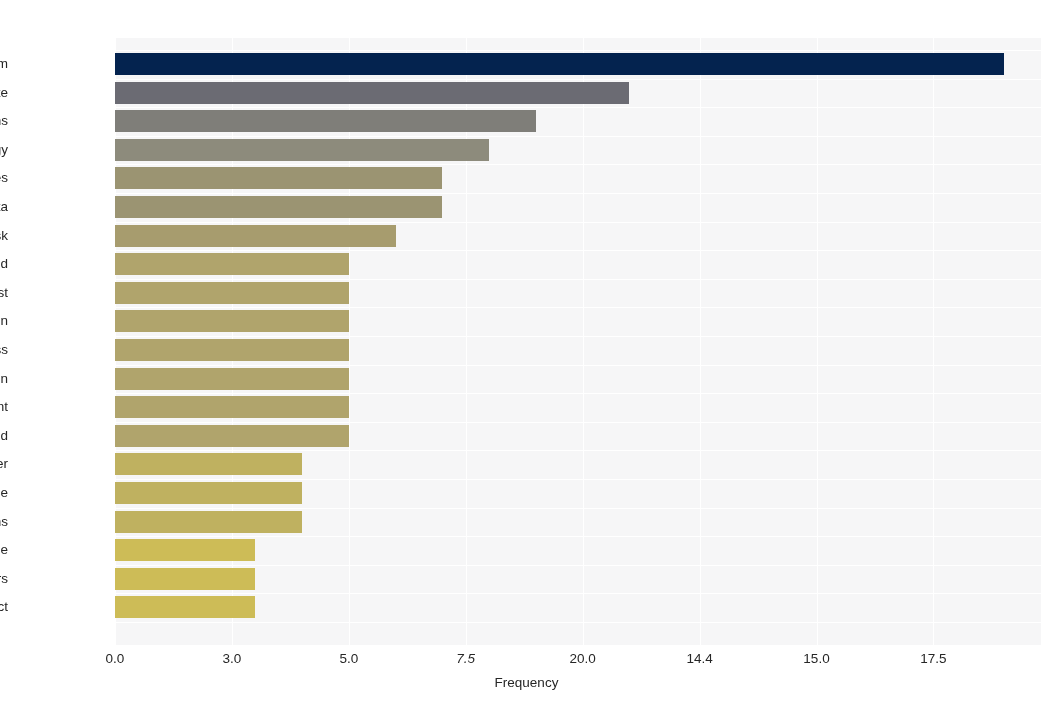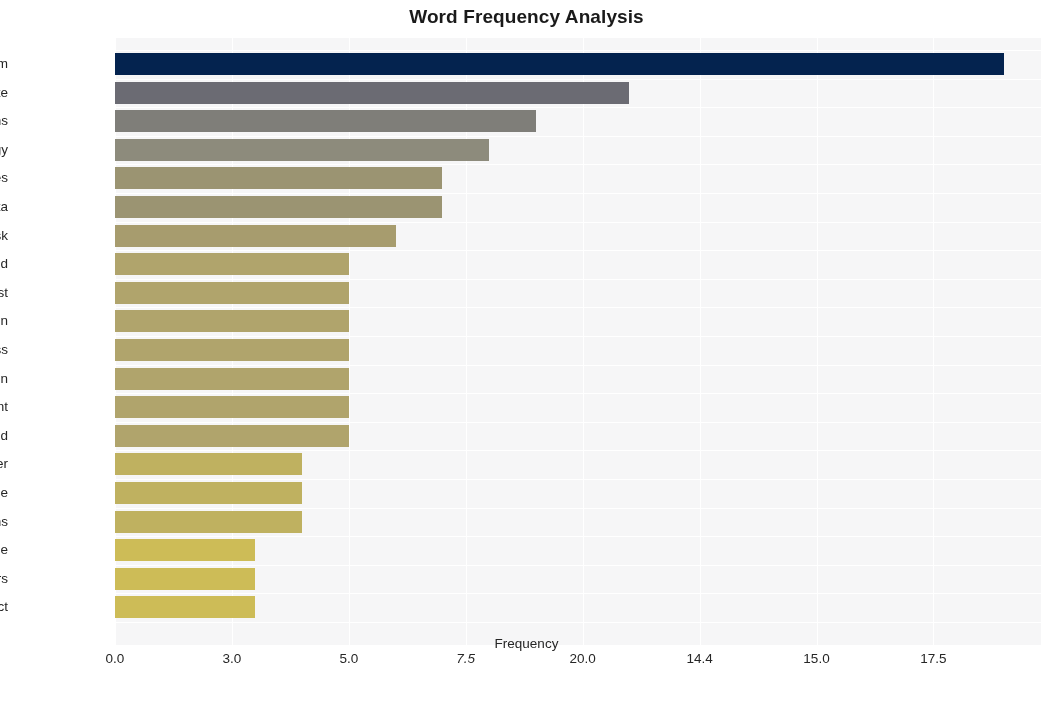--- a/index.html
+++ b/index.html
@@ -79,33 +79,32 @@
     top: 651px;
     font-size: 13.5px;
     color: #262626;
     text-align: center;
     width: 60px;
     margin-left: -30px;
   }
   #xaxis-label {
     position: absolute;
     left: 0;
-    top: 636px;
+    top: 675px;
     width: 1053px;
     text-align: center;
     font-size: 13.5px;
     color: #262626;
   }
 </style>
 </head>
 <body>
 
 <div id="figure">
 
-  <div id="chart-title">Word Frequency Analysis</div>
 
   <div id="plot-area">
     <div id="gridlines-v">
         <div class="gridline-v" style="left: 0px;"></div>
         <div class="gridline-v" style="left: 116.919px;"></div>
         <div class="gridline-v" style="left: 233.838px;"></div>
         <div class="gridline-v" style="left: 350.758px;"></div>
         <div class="gridline-v" style="left: 467.677px;"></div>
         <div class="gridline-v" style="left: 584.596px;"></div>
         <div class="gridline-v" style="left: 701.515px;"></div>

